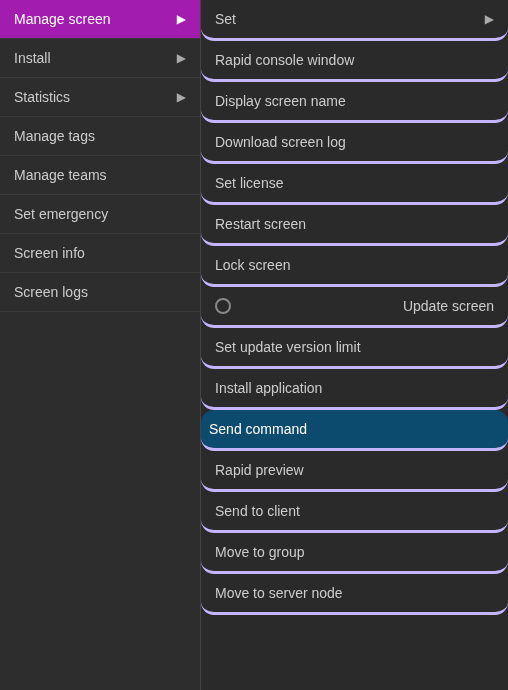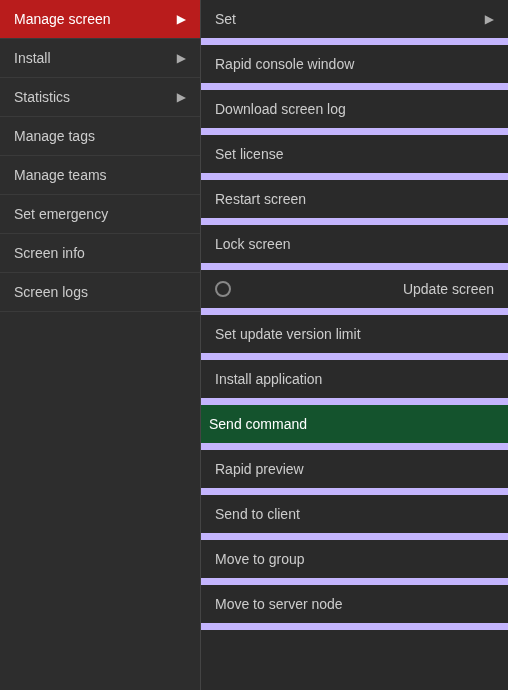--- a/index.html
+++ b/index.html
@@ -63,21 +63,21 @@
       padding: 11px 14px;
       color: #cccccc;
       cursor: pointer;
       display: flex;
       align-items: center;
       justify-content: space-between;
       border-bottom: 1px solid #3a3a3a;
     }
 
     .left-menu-item.active {
-      background: #b91c1c;
+      background: #a21caf;
       color: white;
     }
 
     .left-menu-item .arrow {
       font-size: 12px;
       color: #aaa;
     }
 
     .left-menu-item.active .arrow {
       color: white;
@@ -91,28 +91,29 @@
       width: 308px;
       height: 690px;
       background: #2a2a2a;
       border-left: 1px solid #444;
     }
 
     .right-menu-item {
       padding: 11px 14px;
       color: #cccccc;
       cursor: pointer;
-      border-bottom: 7px solid #c4b5fd;
+      border-bottom: 3px solid #c4b5fd;
       display: flex;
       align-items: center;
       justify-content: space-between;
+      border-radius: 13px;
     }
 
     .right-menu-item.active {
-      background: #14532d;
+      background: #0c4a6e;
       color: white;
       padding-left: 8px;
     }
 
     .right-menu-item .arrow {
       font-size: 12px;
       color: #aaa;
     }
 
     .circle-radio {
@@ -166,20 +167,23 @@
 
 <div class="right-menu">
   <div class="right-menu-item">
     <span>Set</span>
     <span class="arrow">▶</span>
   </div>
   <div class="right-menu-item">
     <span>Rapid console window</span>
   </div>
   <div class="right-menu-item">
+    <span>Display screen name</span>
+  </div>
+  <div class="right-menu-item">
     <span>Download screen log</span>
   </div>
   <div class="right-menu-item">
     <span>Set license</span>
   </div>
   <div class="right-menu-item">
     <span>Restart screen</span>
   </div>
   <div class="right-menu-item">
     <span>Lock screen</span>

